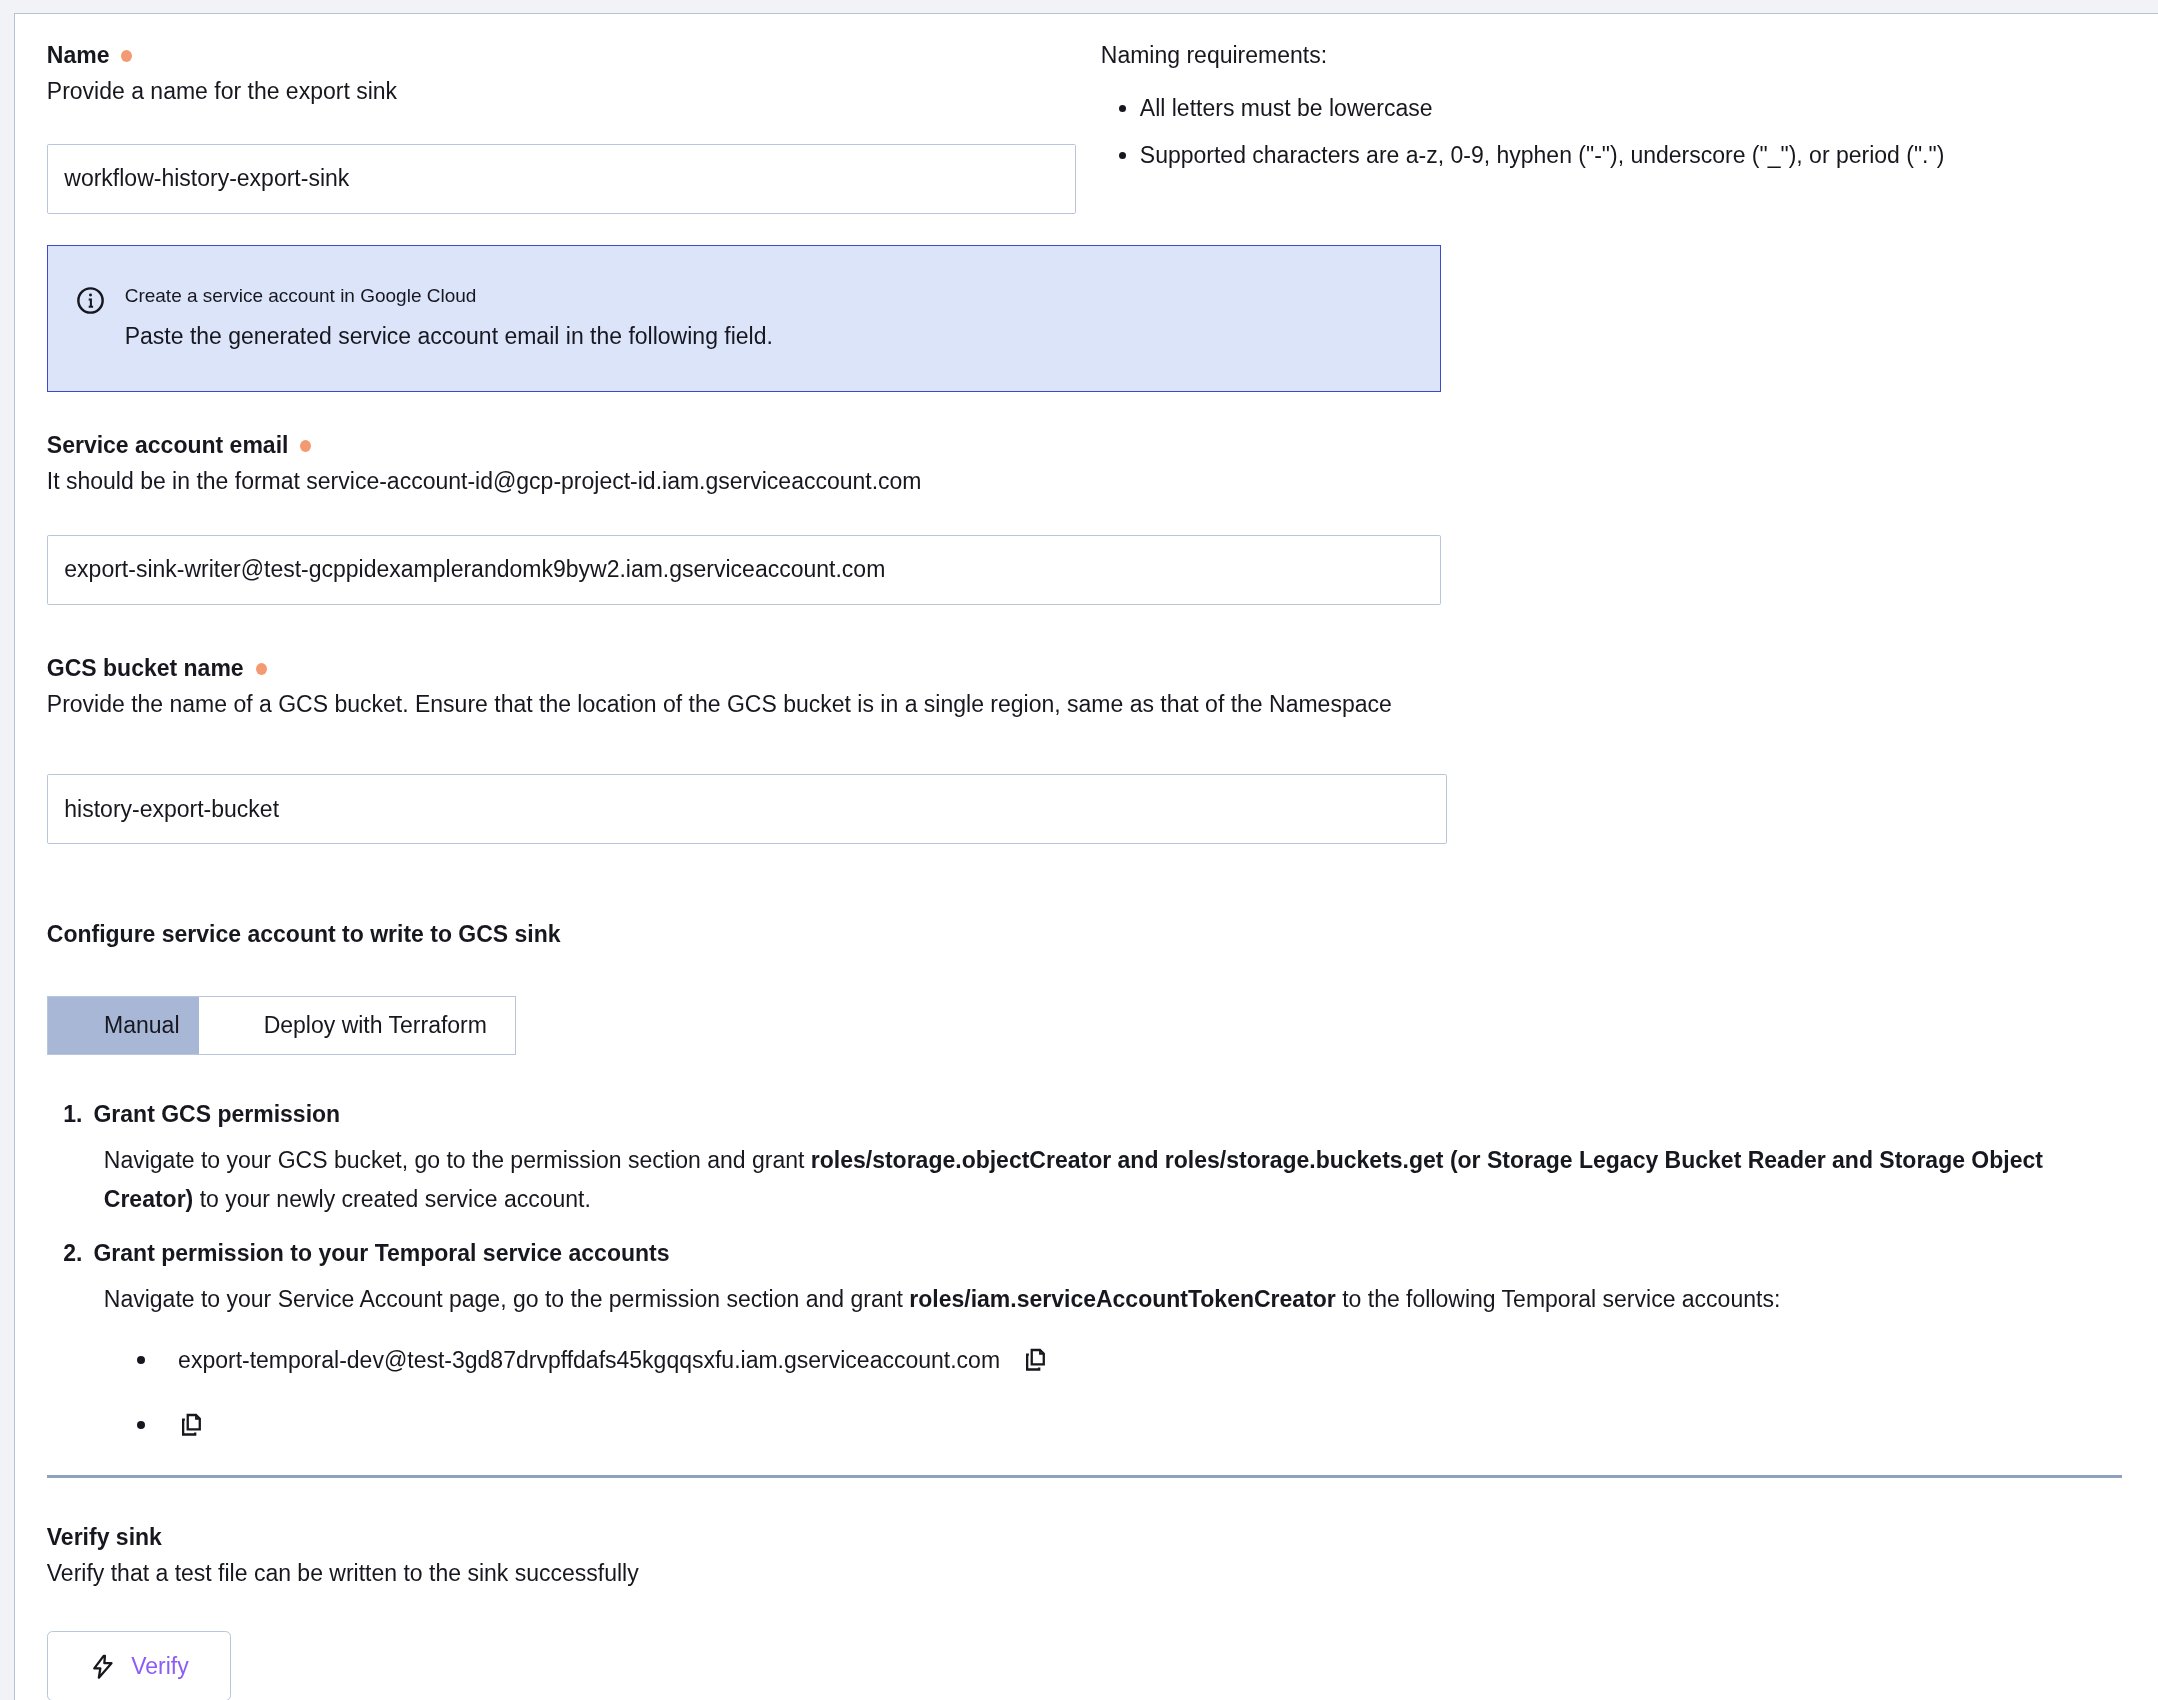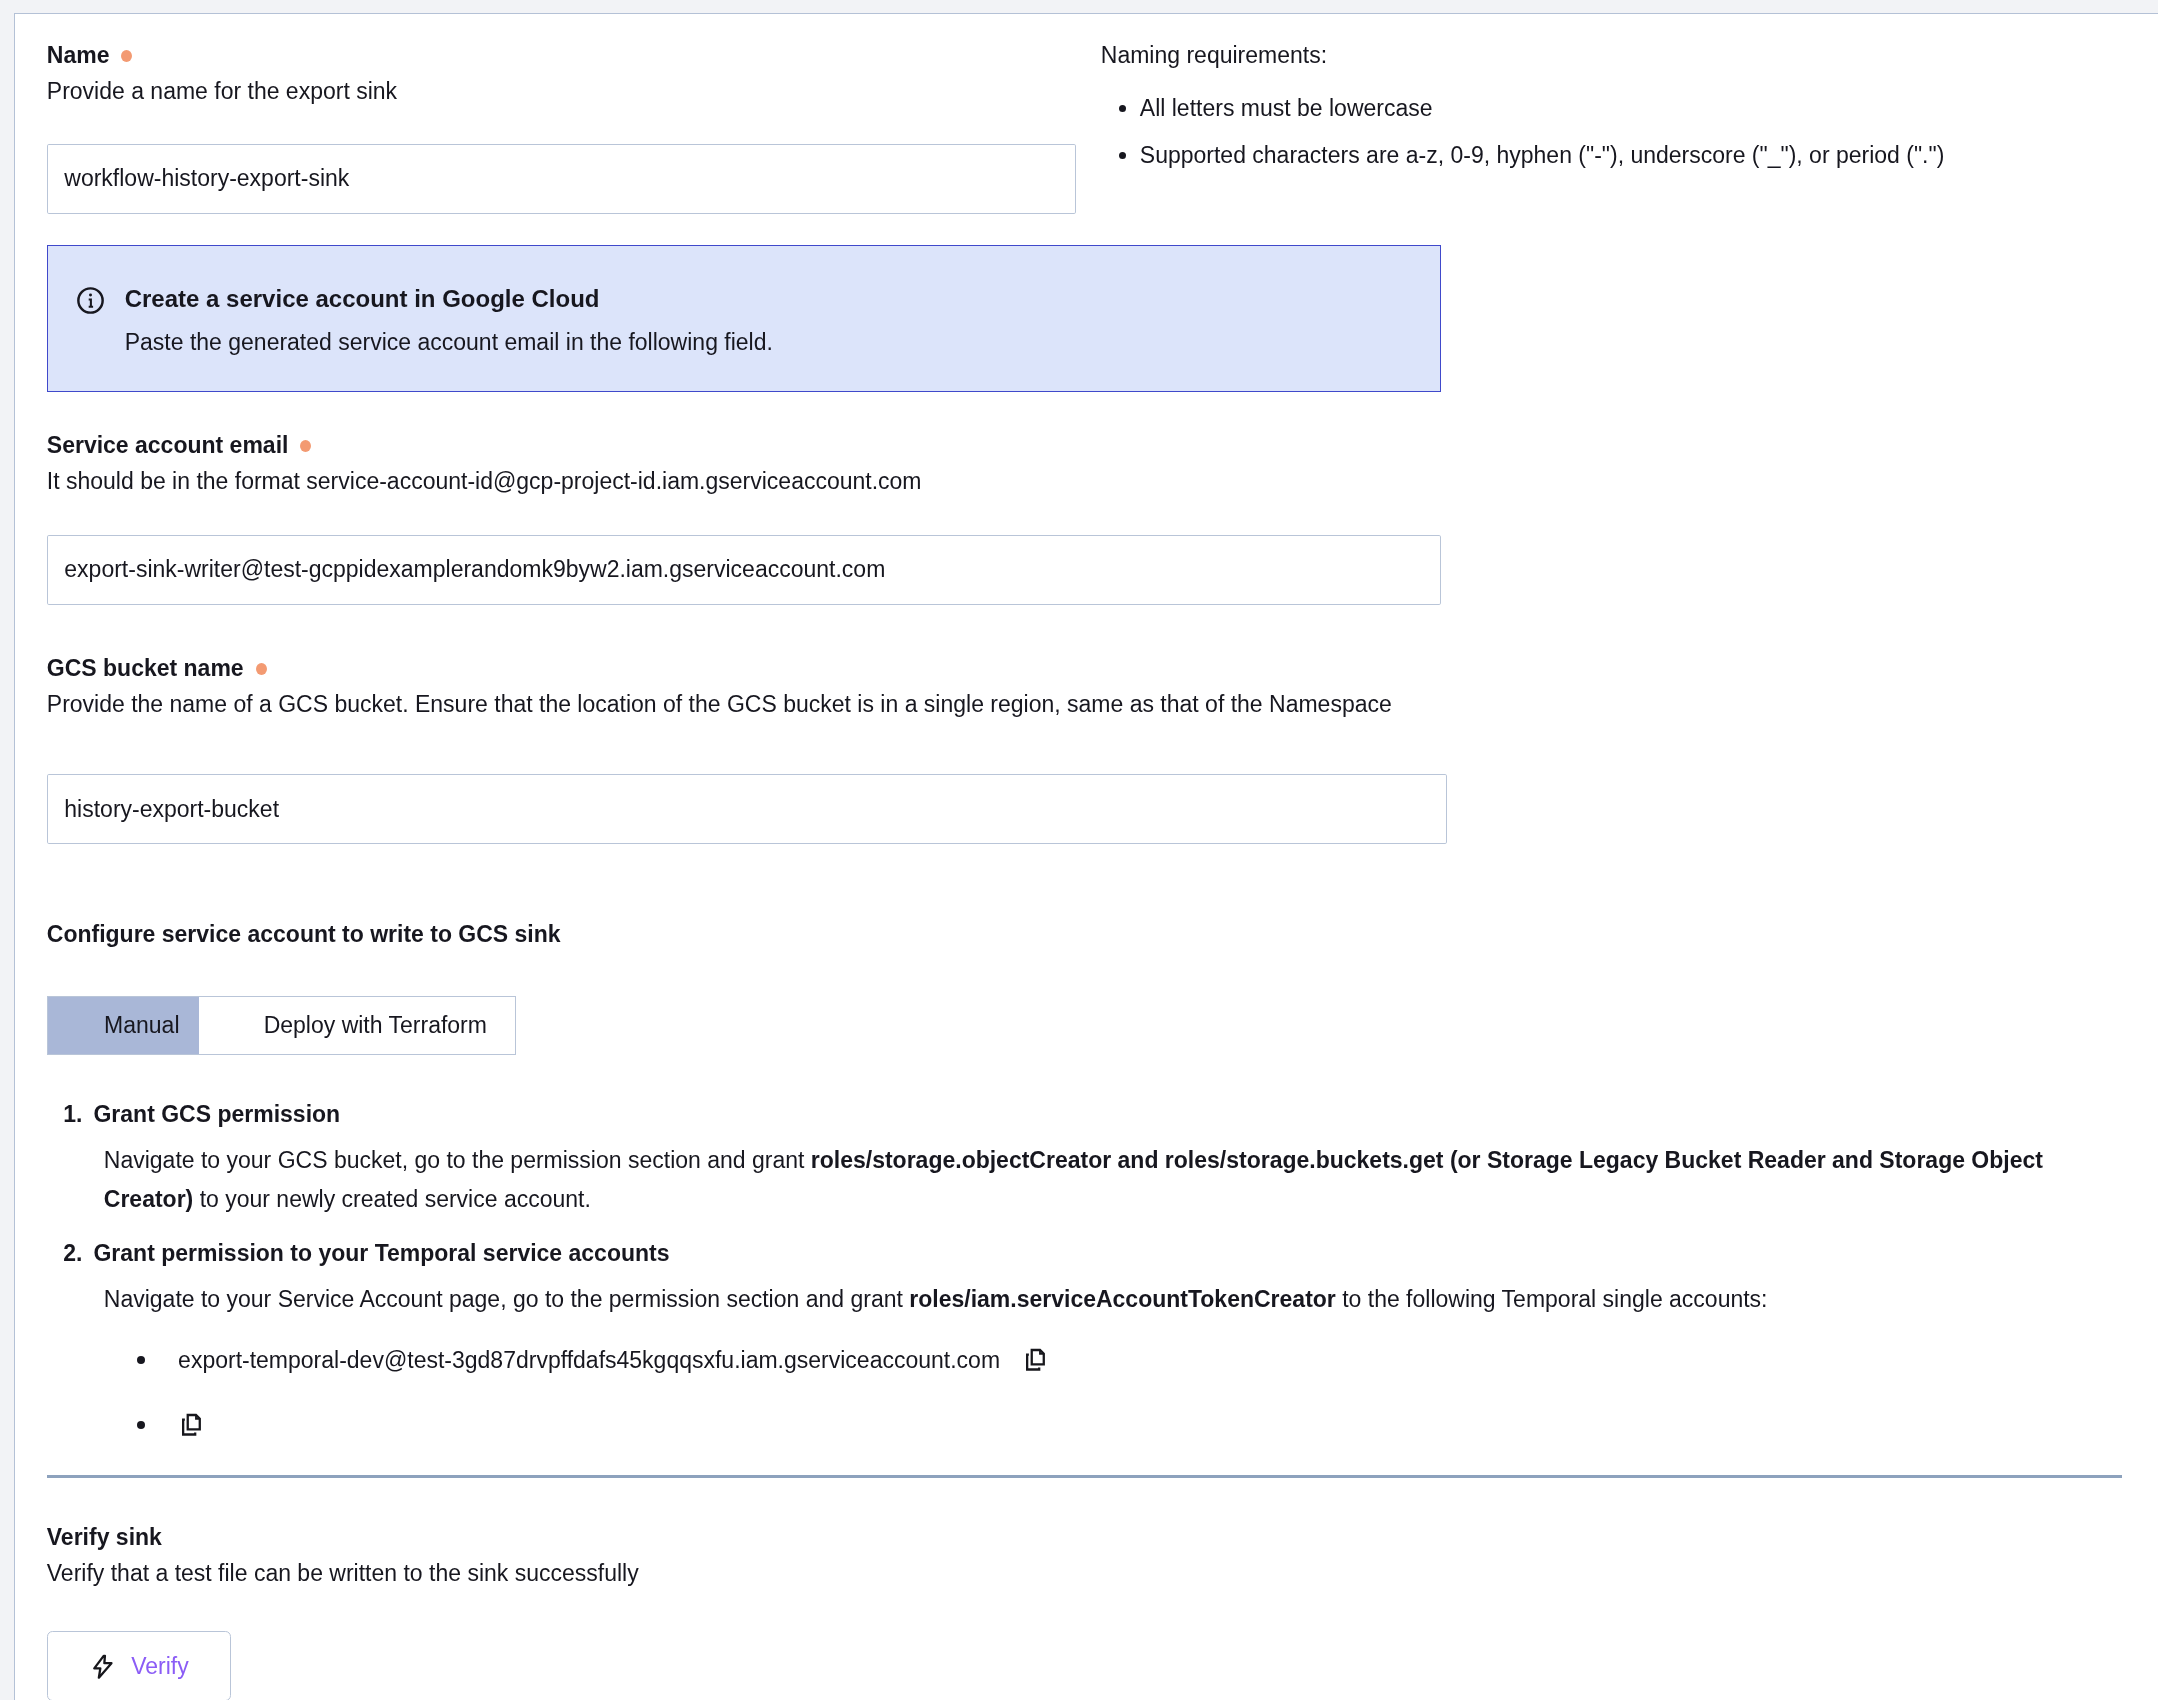--- a/index.html
+++ b/index.html
@@ -23,21 +23,21 @@
   .input-name { width:1029px; margin-top:39px; }
   .input-wide { width:1394px; margin-top:40px; }
   .input-focused {
     width:1400px; height:83px; margin-top:56px;
     border:4.6px solid #8187ee; border-radius:4.6px;
   }
   .info-box {
     margin-top:31px; width:1394px; height:147px; background:#dce4fa;
     border:1.8px solid #4049cb; display:flex; gap:18.4px; padding:39px 0 0 27.5px;
   }
-  .info-title { font-size:24px; font-weight:700; }
+  .info-title { font-size:19px; font-weight:400; }
   .info-desc { font-size:23px; margin-top:16px; }
   .section-title { font-size:23px; font-weight:700; margin-top:77px; }
   .tab-group { display:inline-flex; border:1.8px solid #b9c5d8; margin-top:48px; }
   .tab { height:57px; display:flex; align-items:center; justify-content:center; font-size:23px; cursor:pointer;padding-left:37px; }
   .tab-selected { width:151px; background:#a9b7d7; }
   .tab-plain { width:316px; background:#ffffff; }
   .steps { margin-top:46px; }
   .step-title { display:flex; gap:11px; font-size:23px; font-weight:700; padding-left:16.5px; }
   .step-body { margin:13px 0 22px 57px; width:2002px; font-size:23px; line-height:1.68; }
   .step-body b { font-weight:700; }
@@ -123,21 +123,21 @@
     <div class="step-title">
       <span>1.</span>
       <span>Grant GCS permission</span>
     </div>
     <div class="step-body"><span>Navigate to your GCS bucket, go to the permission section and grant </span><b>roles/storage.objectCreator and roles/storage.buckets.get (or Storage Legacy Bucket Reader and Storage Object Creator)</b><span> to your newly created service account.</span></div>
 
     <div class="step-title">
       <span>2.</span>
       <span>Grant permission to your Temporal service accounts</span>
     </div>
-    <div class="step-body" style="margin-bottom:0;"><span>Navigate to your Service Account page, go to the permission section and grant </span><b>roles/iam.serviceAccountTokenCreator</b><span> to the following Temporal single accounts:</span></div>
+    <div class="step-body" style="margin-bottom:0;"><span>Navigate to your Service Account page, go to the permission section and grant </span><b>roles/iam.serviceAccountTokenCreator</b><span> to the following Temporal service accounts:</span></div>
 
     <div class="sa-list">
       <div class="sa-row">
         <span class="sa-bullet"></span>
         <span>export-temporal-dev@test-3gd87drvpffdafs45kgqqsxfu.iam.gserviceaccount.com</span>
         <button class="copy-btn">
           <span>
             <svg width="27.5" height="27.5" viewBox="0 0 24 24" fill="none" stroke="#17171c" stroke-width="2">
               <path d="M8.5 3.5 h7.2 l3.3 3.3 v9.2 h-10.5 z"></path>
               <path d="M15.7 3.5 v3.3 h3.3" stroke-width="1.6"></path>

